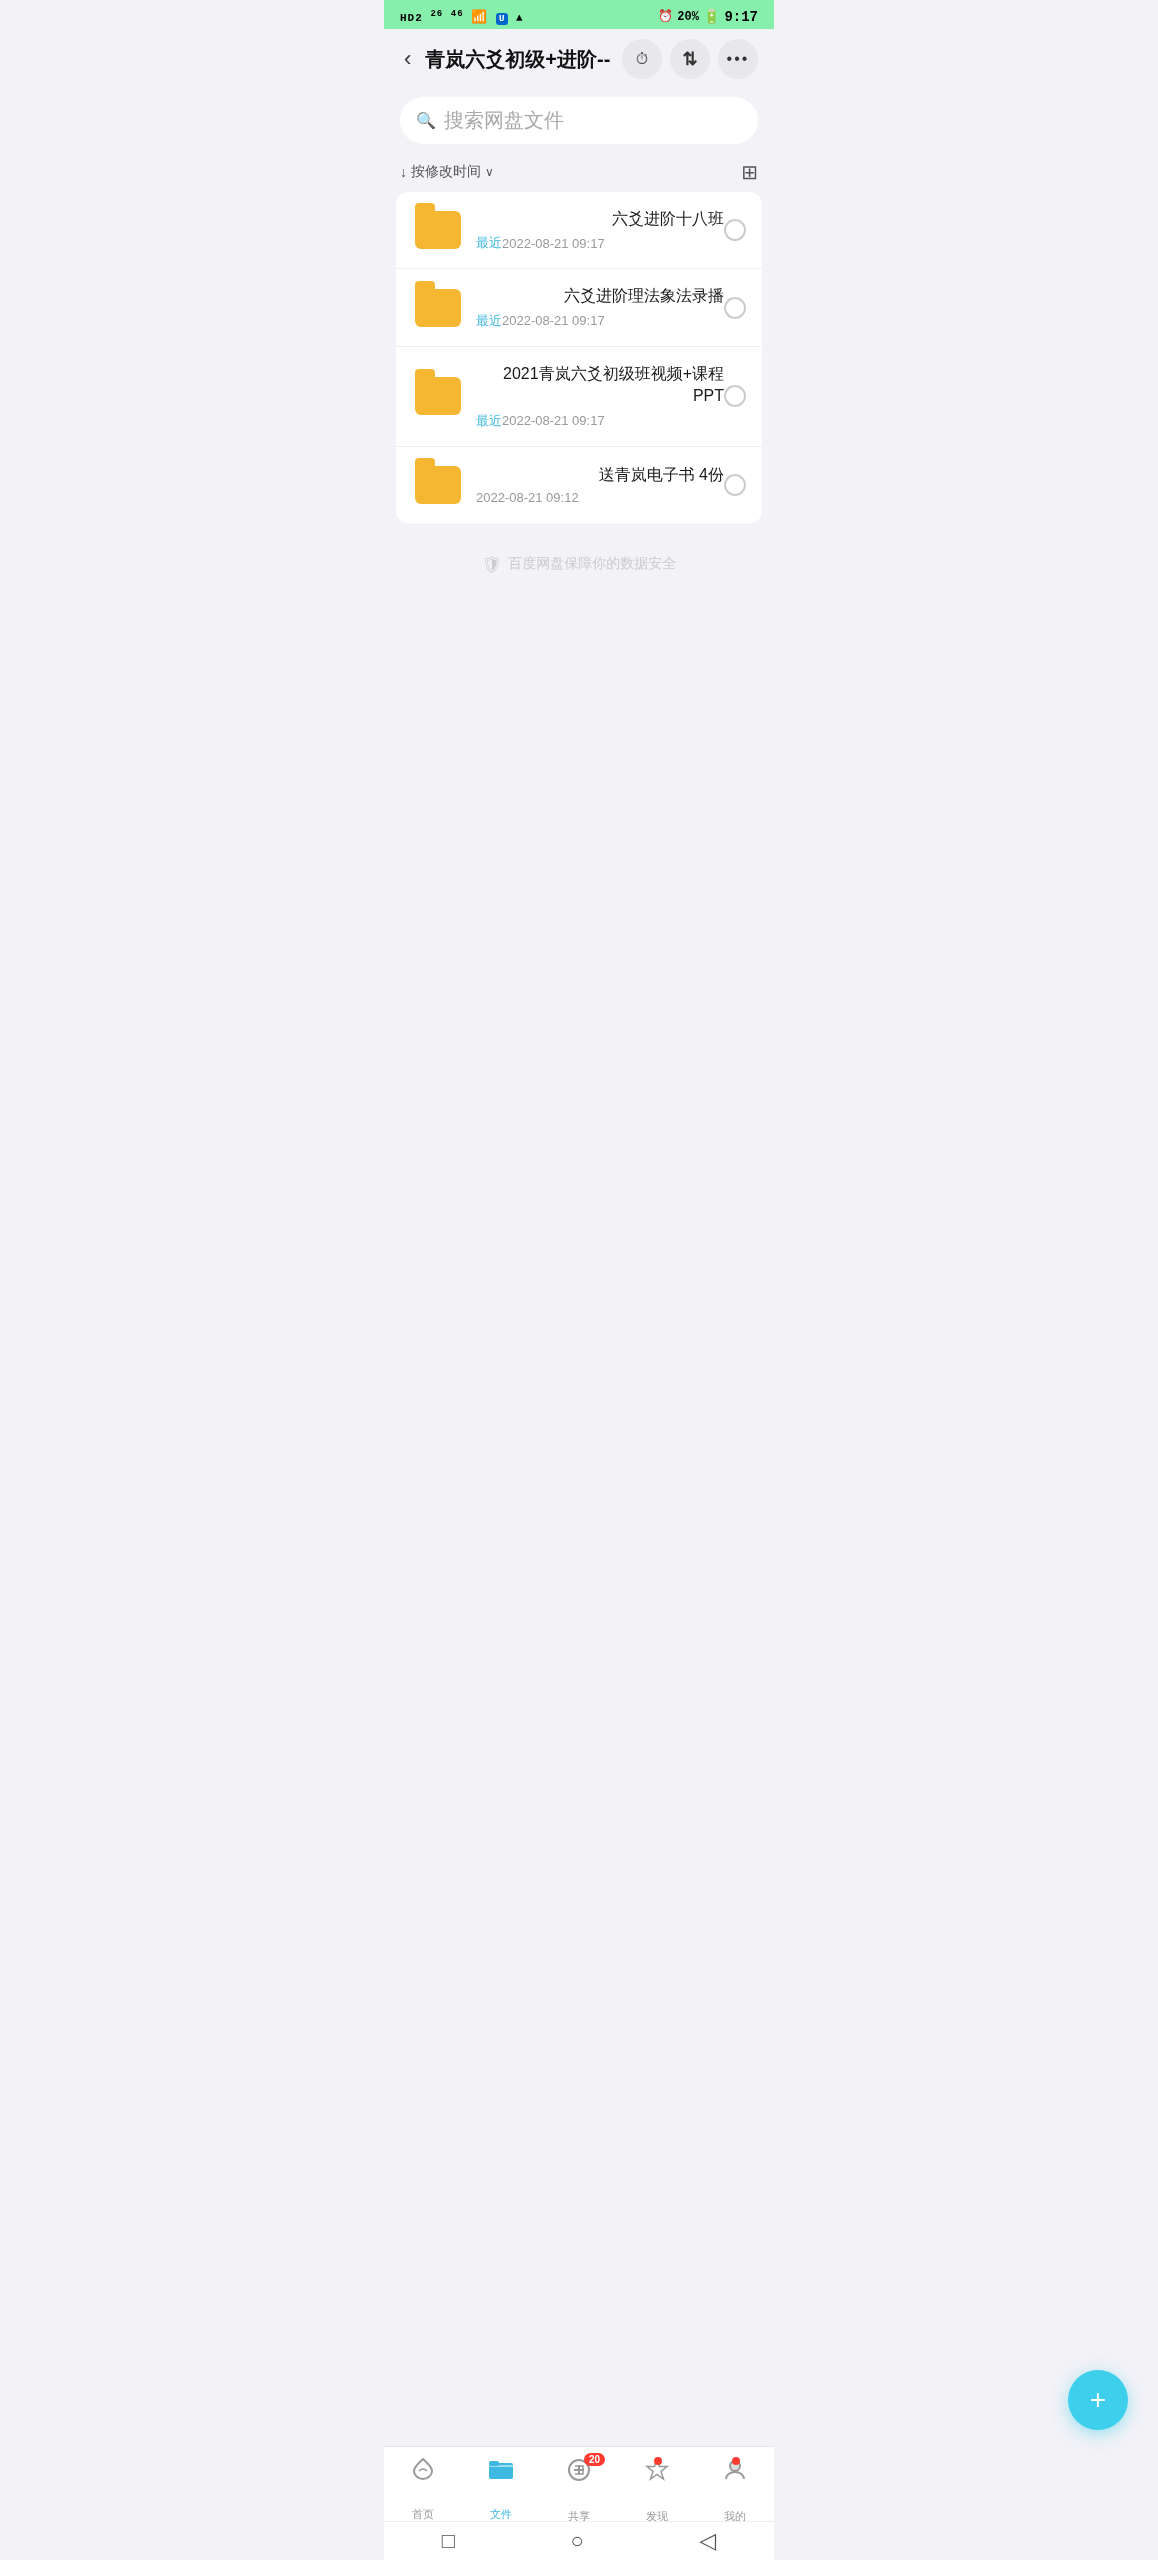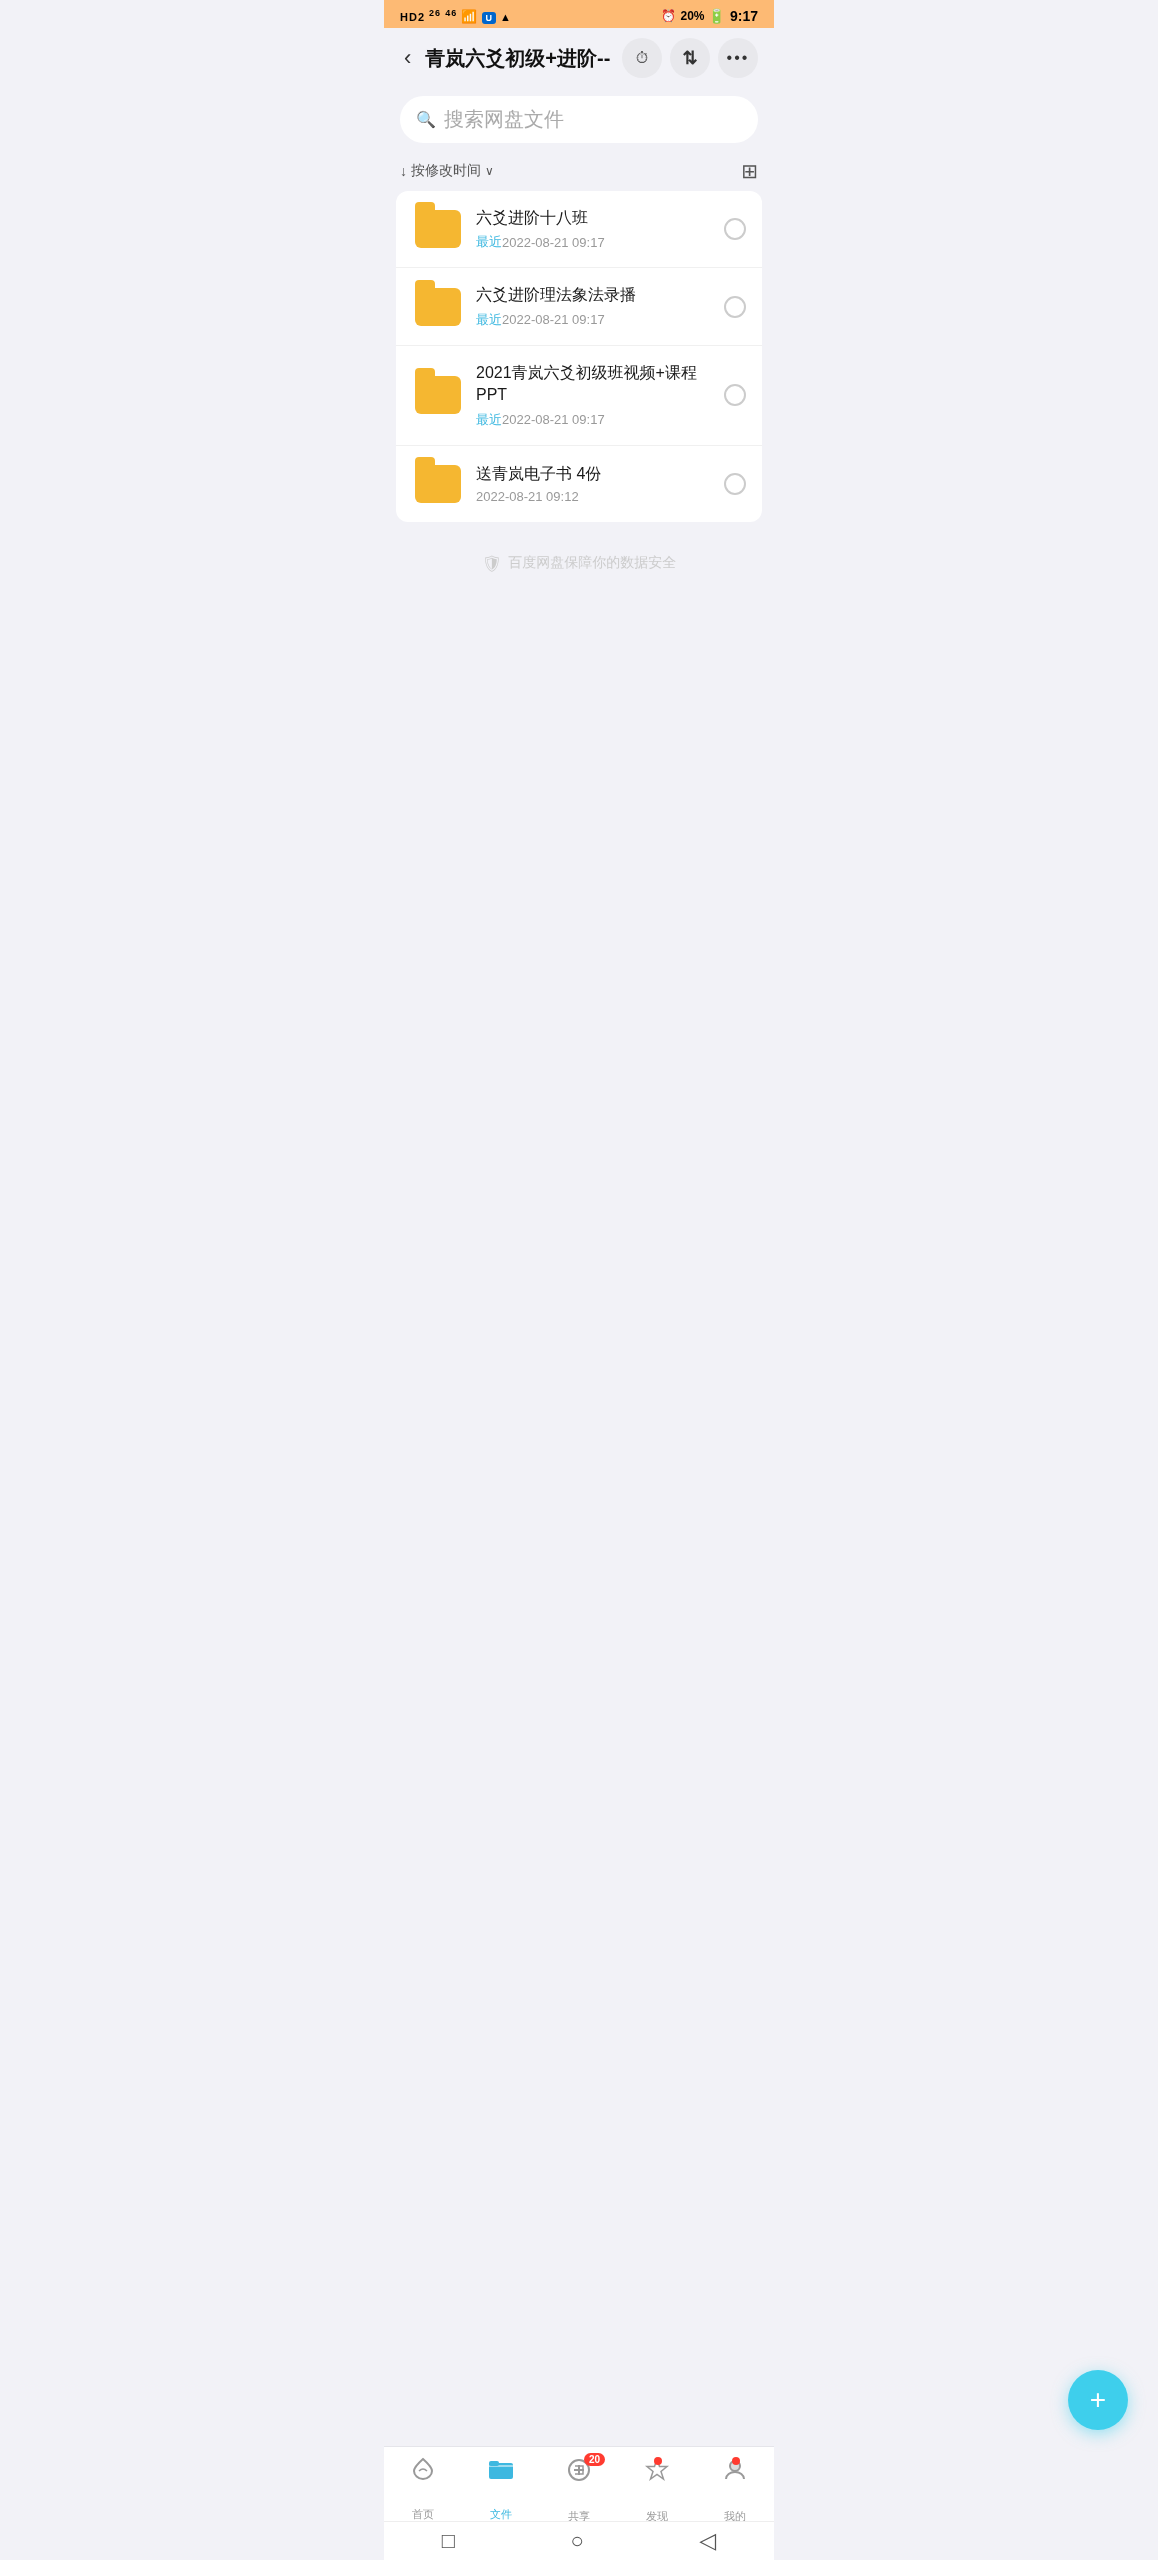--- a/index.html
+++ b/index.html
@@ -9,27 +9,28 @@
       background: #f2f2f7;
       width: 390px;
       min-height: 860px;
       margin: 0 auto;
       position: relative;
       overflow-x: hidden;
     }
 
     
     .status-bar {
-      background: #fdba74;
+      background: #86efac;
       display: flex;
       justify-content: space-between;
       align-items: flex-end;
       padding: 8px 16px 4px;
       font-size: 12px;
       font-weight: 600;
+      font-family: Liberation Mono, monospace;
     }
     .status-left {
       display: flex;
       align-items: center;
       gap: 4px;
     }
     .status-right {
       display: flex;
       align-items: center;
       gap: 4px;
@@ -152,20 +153,21 @@
       top: -8px;
       left: 0;
       width: 20px;
       height: 10px;
       background: #f5b731;
       border-radius: 4px 4px 0 0;
     }
     .file-info {
       flex: 1;
       padding-left: 12px;
+      text-align: right;
     }
     .file-name {
       font-size: 16px;
       color: #1a1a1a;
       font-weight: 500;
       margin-bottom: 4px;
       line-height: 1.4;
     }
     .file-meta {
       display: flex;

